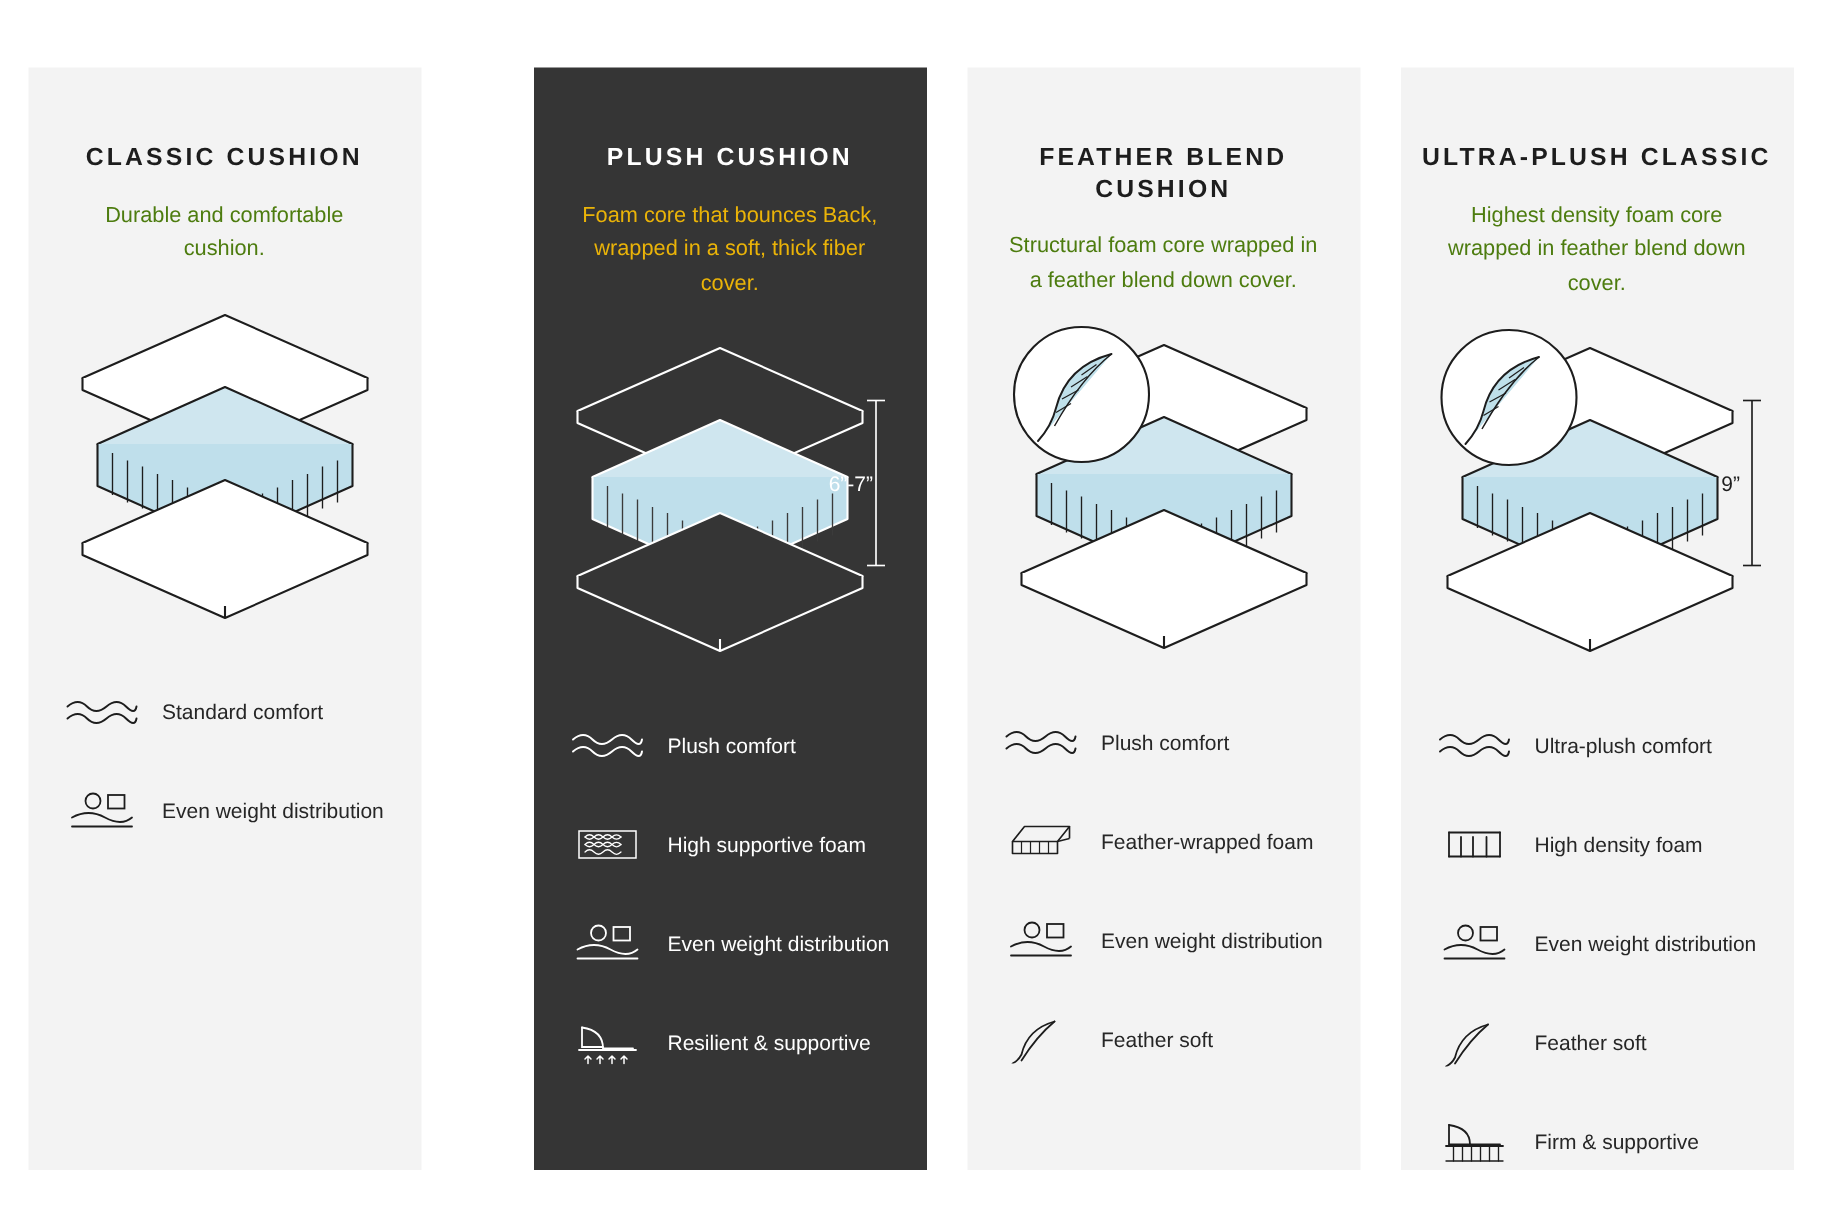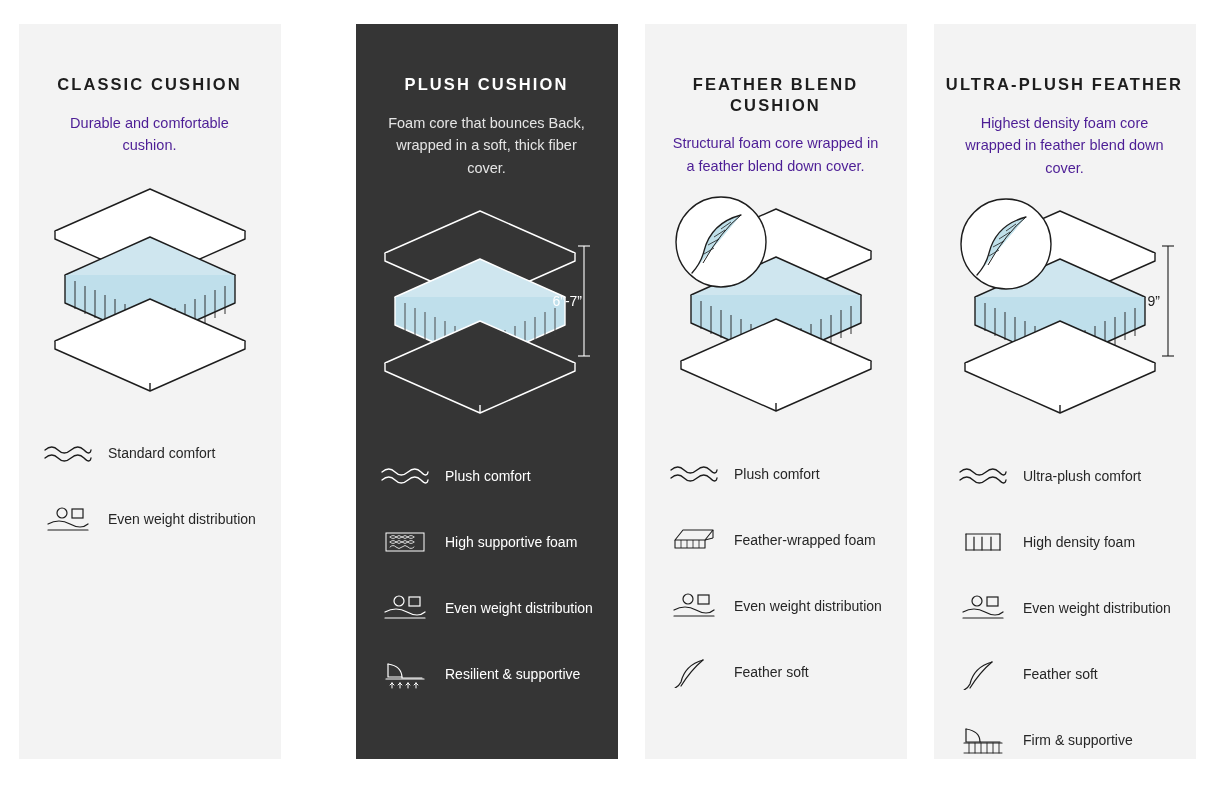--- a/index.html
+++ b/index.html
@@ -15,21 +15,21 @@
     overflow: hidden;
   }
   .board {
     position: relative;
     width: 1214px;
     height: 810px;
     display: flex;
     justify-content: center;
     align-items: flex-start;
     gap: 27px;
-    padding-top: 24px;
+    padding-top: 45px;
     box-sizing: border-box;
   }
   .card {
     width: 262px;
     height: 735px;
     background: #f3f3f3;
     position: relative;
     box-sizing: border-box;
     display: flex;
     flex-direction: column;
@@ -50,23 +50,23 @@
     color: #1d1d1d;
   }
   .card.dark .card-title { color: #ffffff; }
 
   .card-subtitle {
     margin-top: 17px;
     font-size: 14.5px;
     line-height: 1.55;
     text-align: center;
     width: 215px;
-    color: #4c1d95;
-  }
-  .card.dark .card-subtitle { color: #e5e5e5; }
+    color: #4d7c0f;
+  }
+  .card.dark .card-subtitle { color: #eab308; }
 
   .art {
     margin-top: 12px;
     width: 262px;
     height: 250px;
     position: relative;
   }
   .art svg { display: block; }
 
   .features {
@@ -356,21 +356,21 @@
             <path d="M34 4 q-18 5 -22 22 q-2 4 -6 6"></path>
             <path d="M34 4 q-12 10 -22 26"></path>
           </svg>
         </span>
         <span class="flabel">Feather soft</span>
       </div>
     </div>
   </div>
 
   <div class="card">
-    <div class="card-title">ULTRA-PLUSH FEATHER</div>
+    <div class="card-title">ULTRA-PLUSH CLASSIC</div>
     <div class="card-subtitle">Highest density foam core wrapped in feather blend down cover.</div>
 
     <div class="art">
       <svg width="262" height="250" viewBox="0 0 262 250" fill="none">
         <g stroke="#1d1d1d" stroke-width="1.4" stroke-linejoin="round">
           <polygon points="126,20 221,62 126,104 31,62" fill="#ffffff"></polygon>
           <polyline points="31,62 31,70 126,112 221,70 221,62" fill="#ffffff"></polyline>
           <line x1="126" y1="104" x2="126" y2="112"></line>
           <polygon points="126,68 211,106 126,144 41,106" fill="#cfe6ef"></polygon>
           <polyline points="41,106 41,134 126,172 211,134 211,106" fill="#bfdfeb"></polyline>

